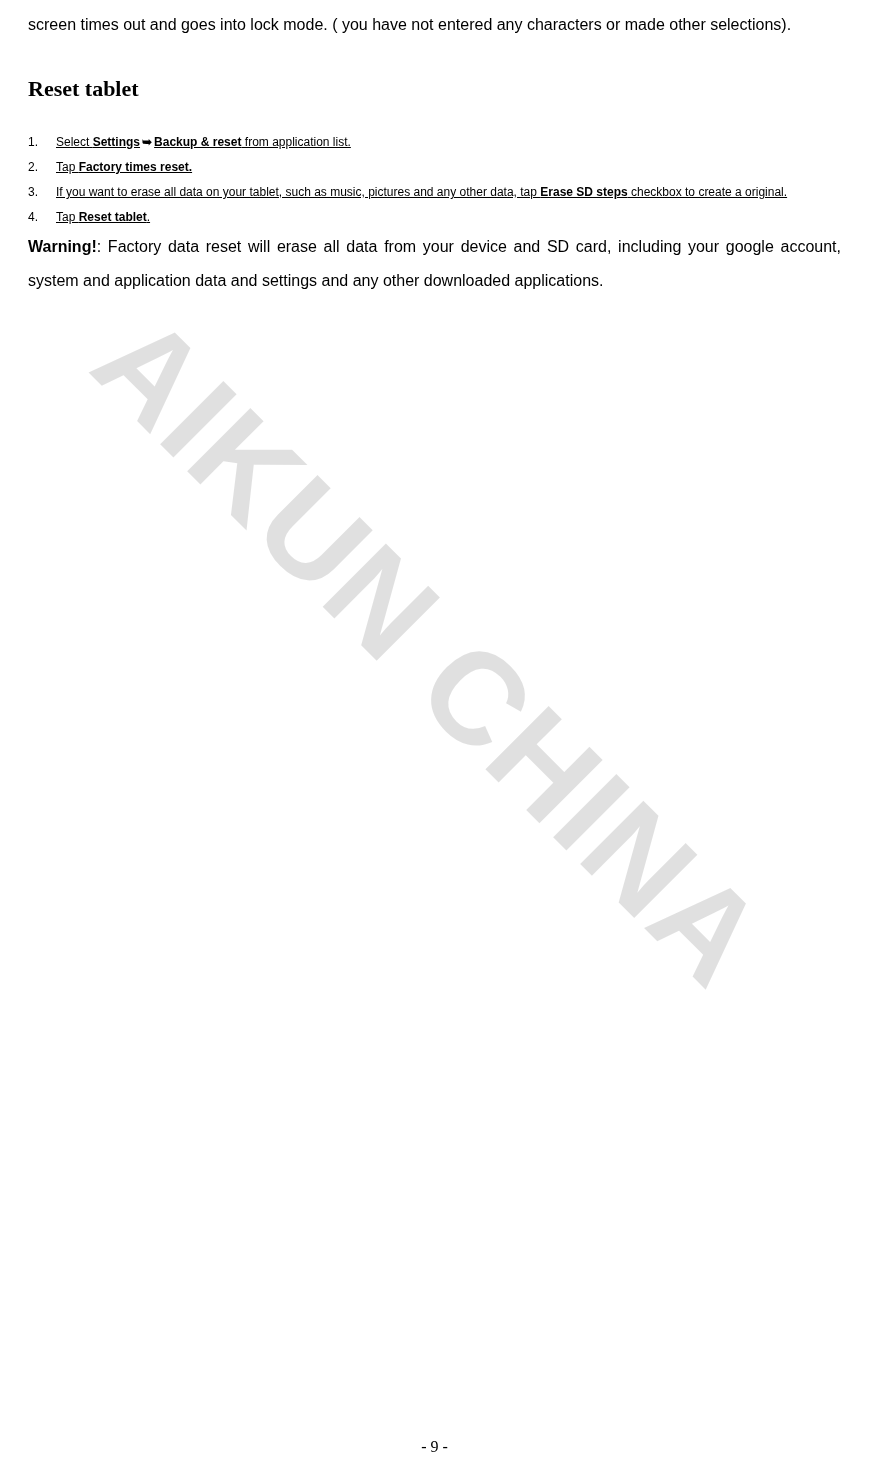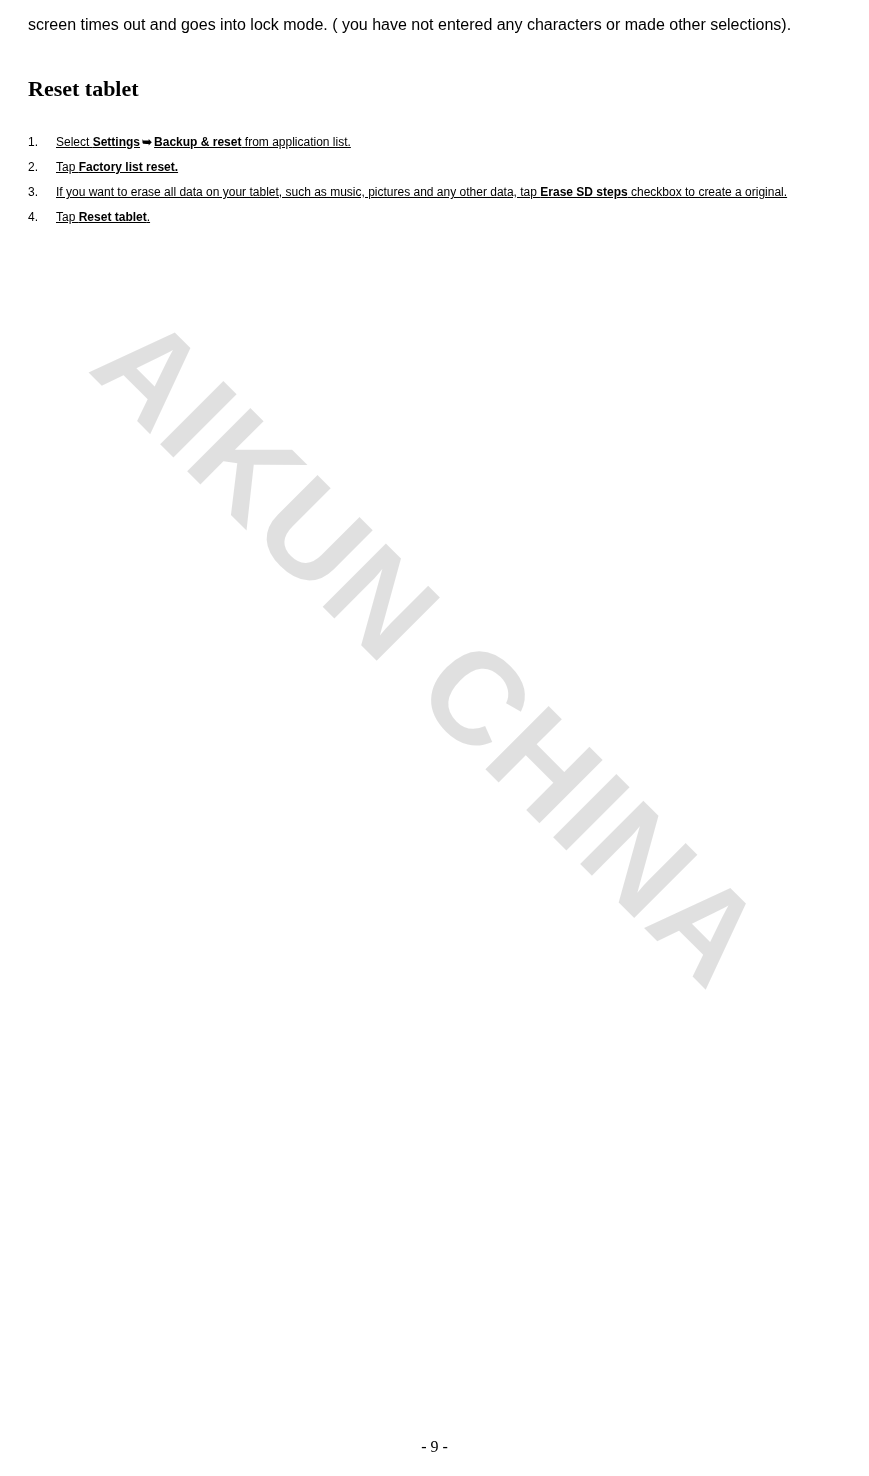--- a/index.html
+++ b/index.html
@@ -96,27 +96,30 @@
   <p class="para">screen times out and goes into lock mode. ( you have not entered any characters or made other selections).</p>
 
   <h2 class="heading">Reset tablet</h2>
 
 
   <ol>
     <li>
       <span>Select </span><span class="bold">Settings</span><span class="bold arrow">➥</span><span class="bold">Backup &amp; reset</span><span> from application list.</span>
     </li>
     <li>
-      <span>Tap </span><span class="bold">Factory list reset.</span><span></span>
+      <span>Tap </span><span class="bold">Factory times reset.</span><span></span>
     </li>
     <li>
       <span>If you want to erase all data on your tablet, such as music, pictures and any other data, tap </span><span class="bold">Erase SD steps</span><span> checkbox to create a original.</span>
     </li>
     <li>
       <span>Tap </span><span class="bold">Reset tablet</span><span>.</span>
     </li>
   </ol>
 
 
+  <p class="para">
+    <span class="bold">Warning!</span><span>: Factory data reset will erase all data from your device and SD card, including your google account, system and application data and settings and any other downloaded applications.</span>
+  </p>
 
 </div>
 
 <div class="page-number">- 9 -</div>
 
 </body></html>

